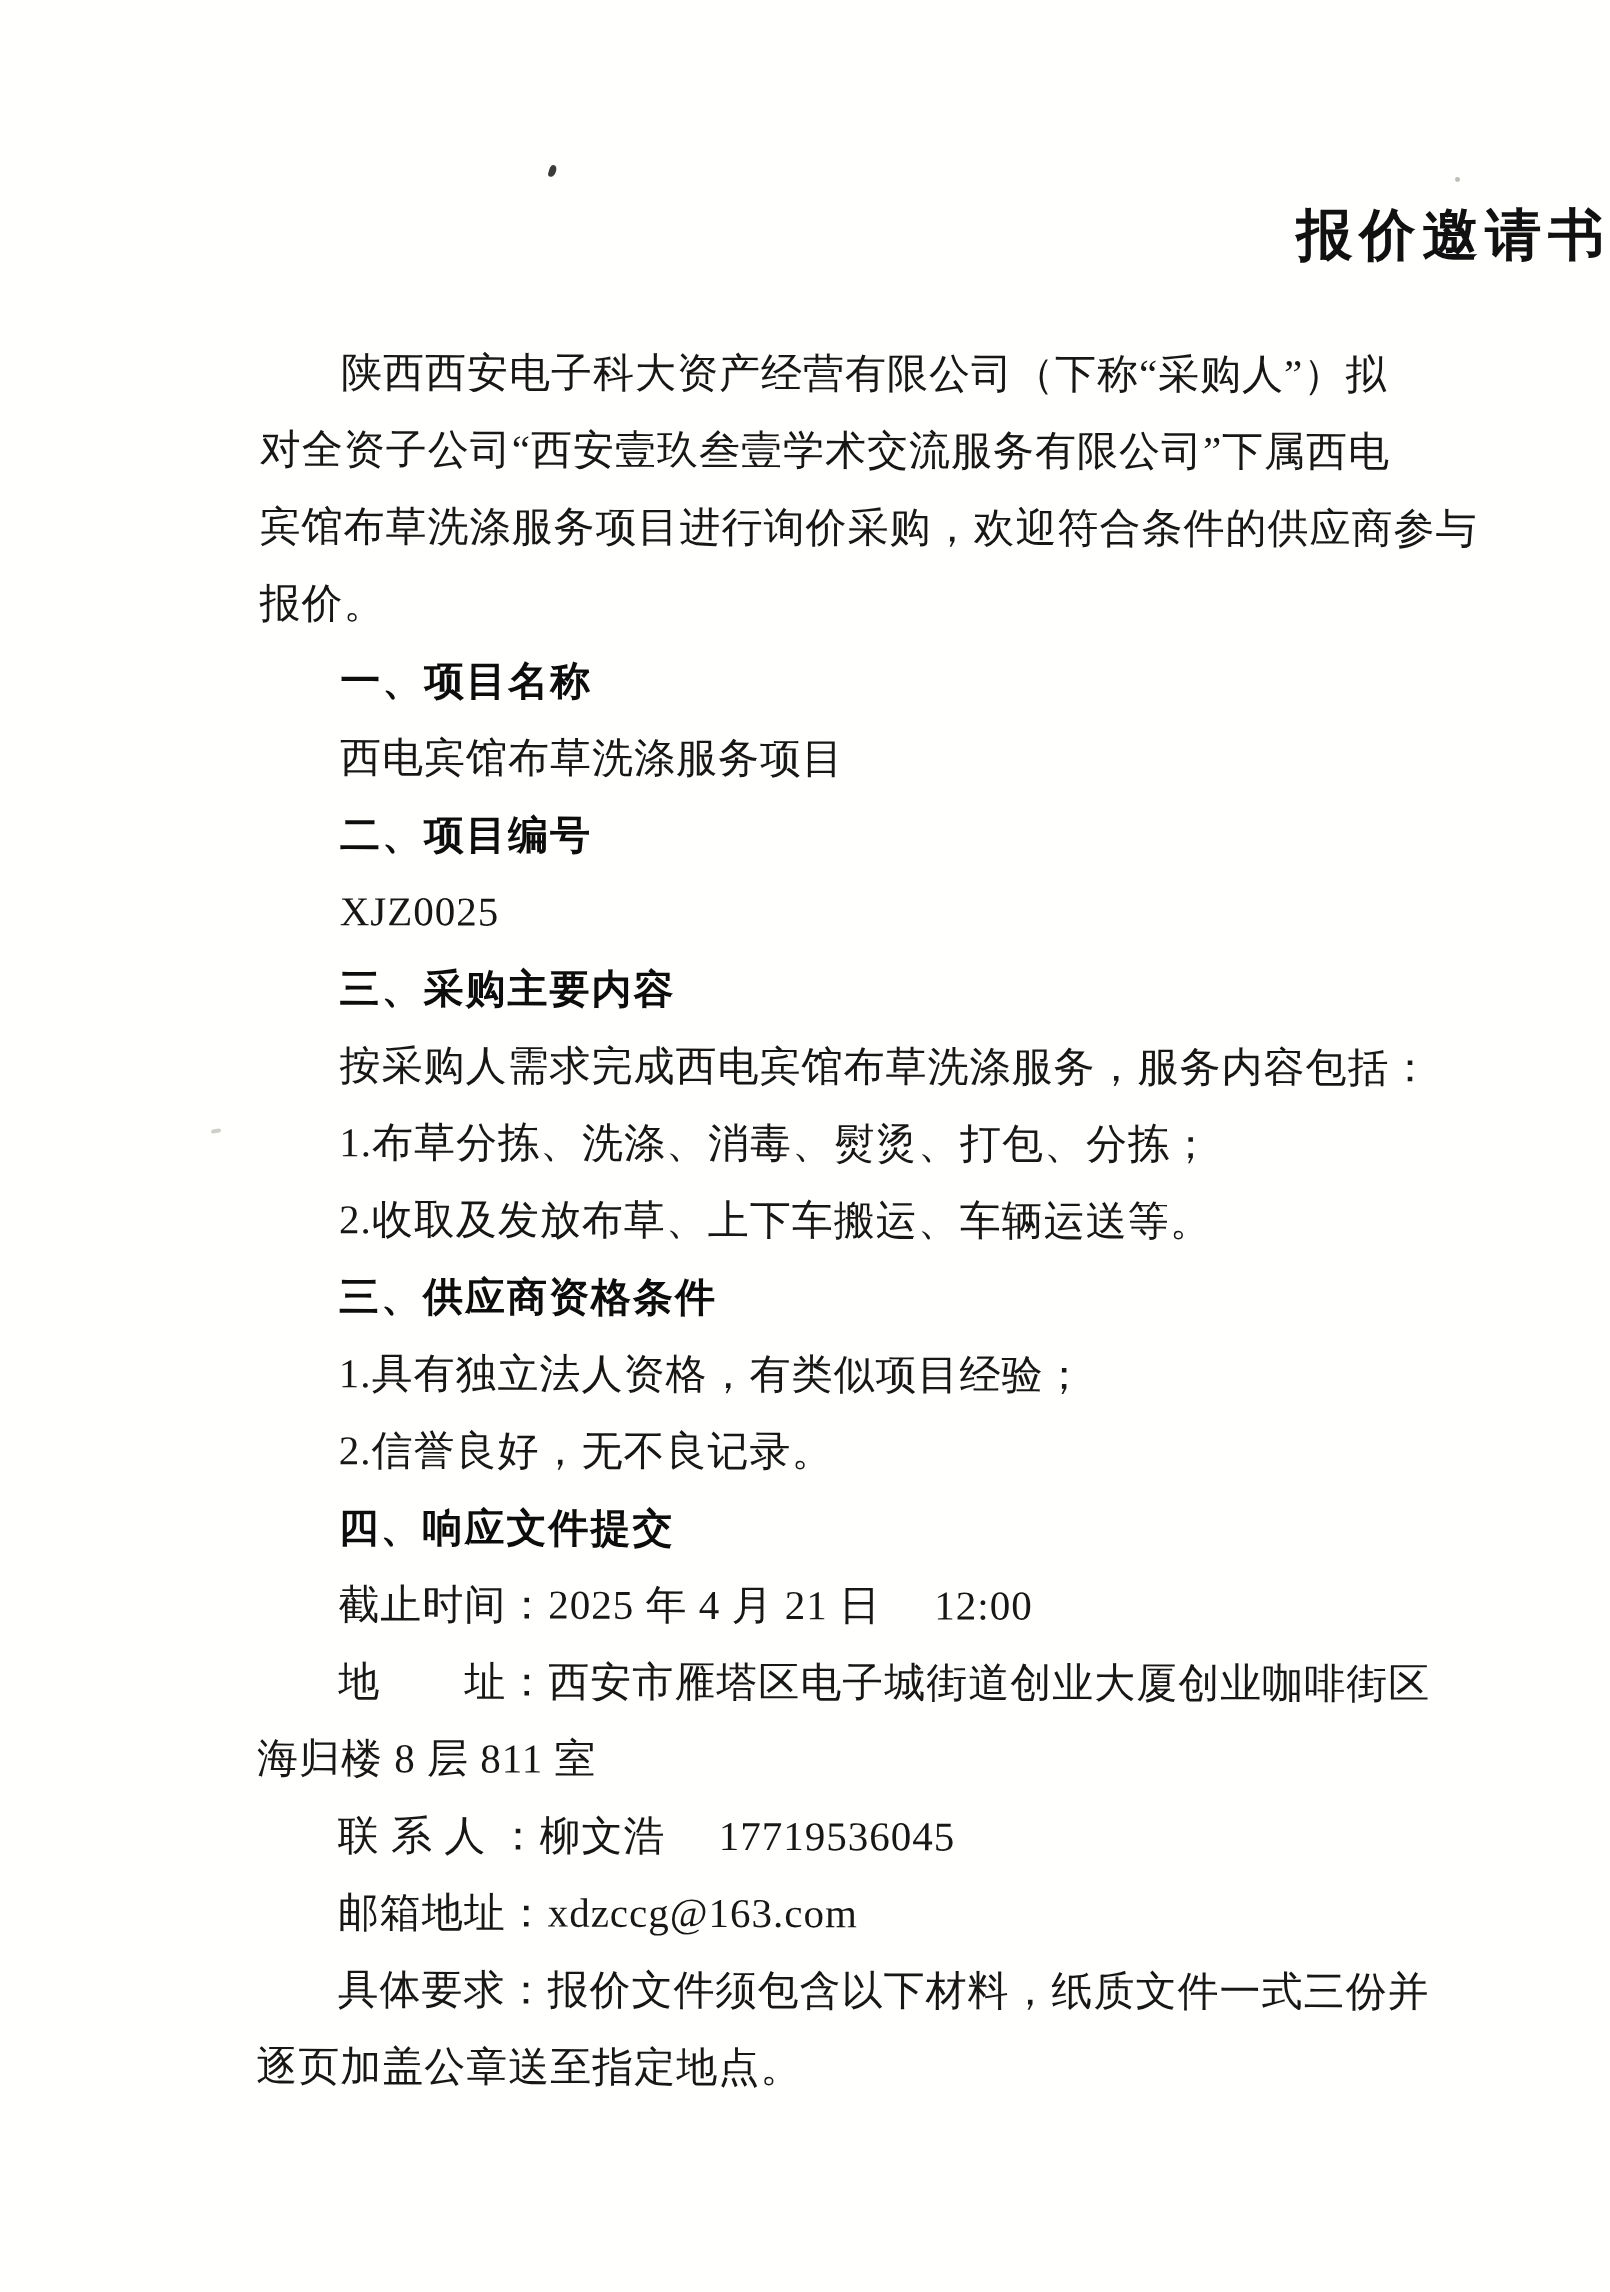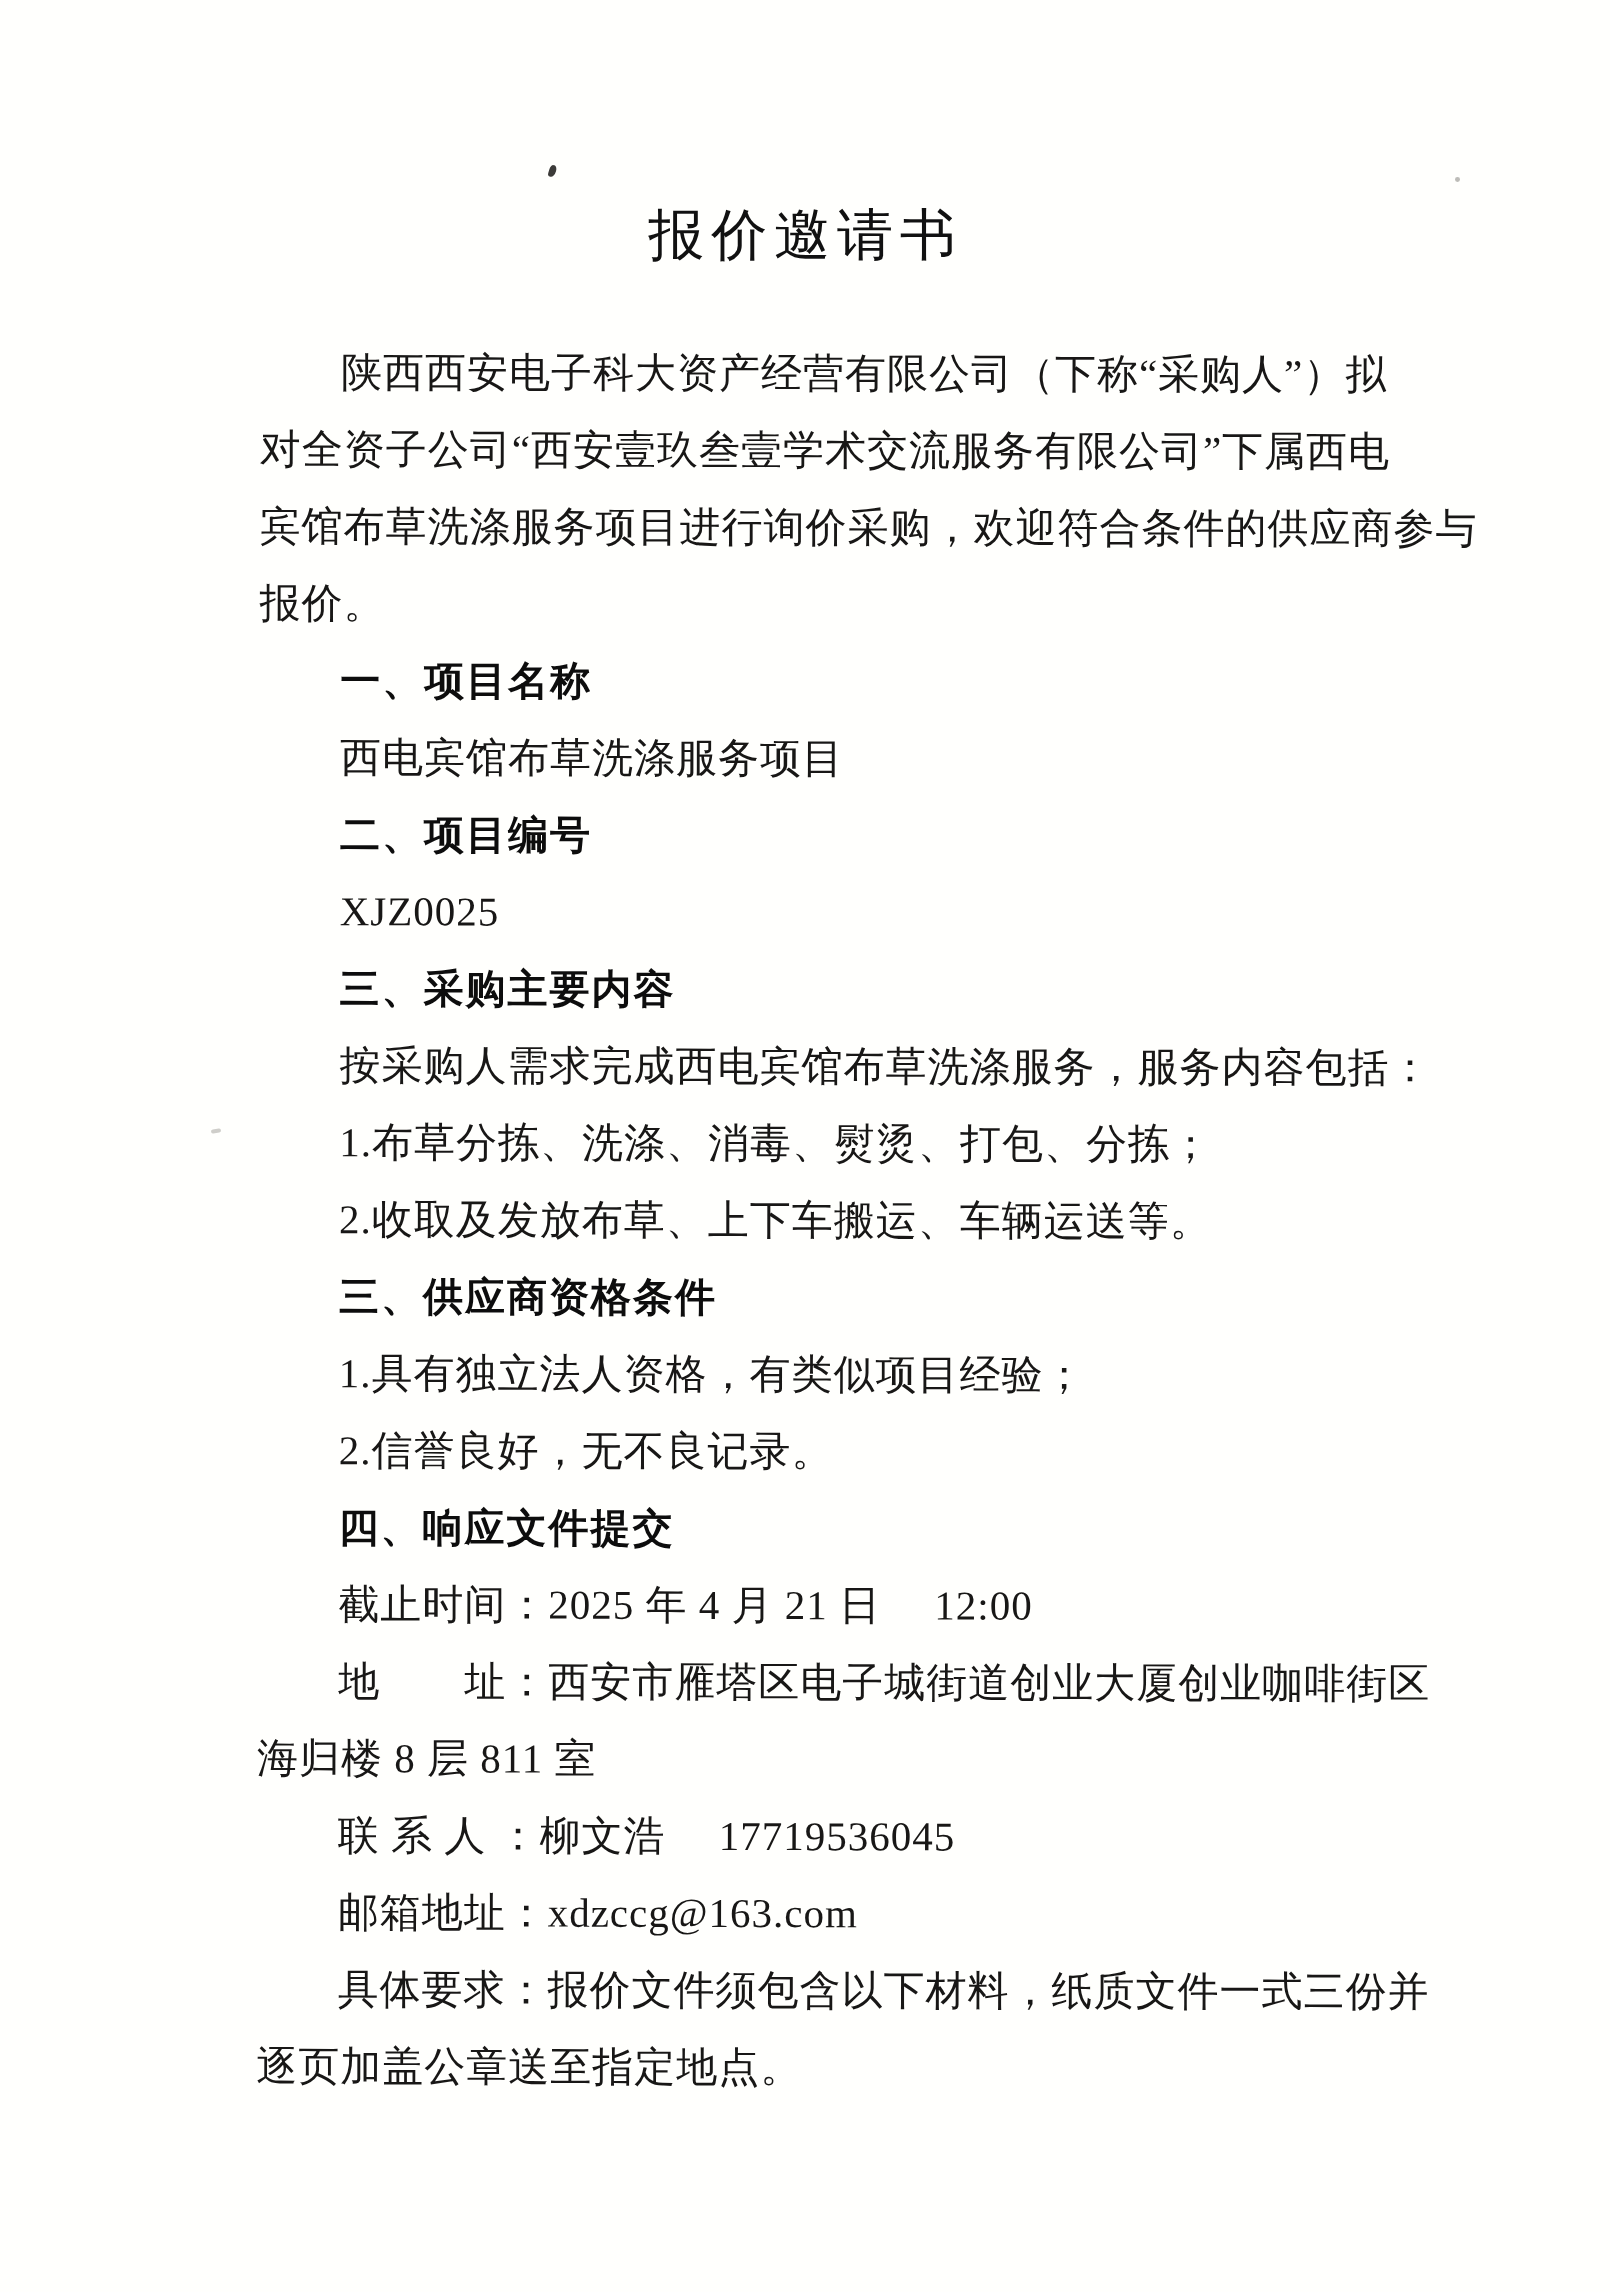--- a/index.html
+++ b/index.html
@@ -8,22 +8,22 @@
     background:#f4f4f2;
     font-family:"Liberation Serif","DejaVu Serif",serif;
   }
   .page{
     position:relative;width:1611px;height:2292px;overflow:hidden;
     background:#fffffd;
     color:#181716;
   }
   .doc-title{
     position:absolute;top:197px;left:0;width:1611px;height:77px;
-    line-height:77px;text-align:center;
-    font-size:56px;font-weight:400;letter-spacing:6.9px;color:#111;
+    line-height:77px;text-align:right;
+    font-size:56px;font-weight:700;letter-spacing:6.9px;color:#111;
   }
   .content{
     position:absolute;top:334px;left:260px;width:1182px;
     transform:rotate(0.12deg);transform-origin:0 0;
   }
   .line{
     height:77px;line-height:77px;
     font-size:41px;letter-spacing:1px;white-space:nowrap;
   }
   .indent{padding-left:81px;}

